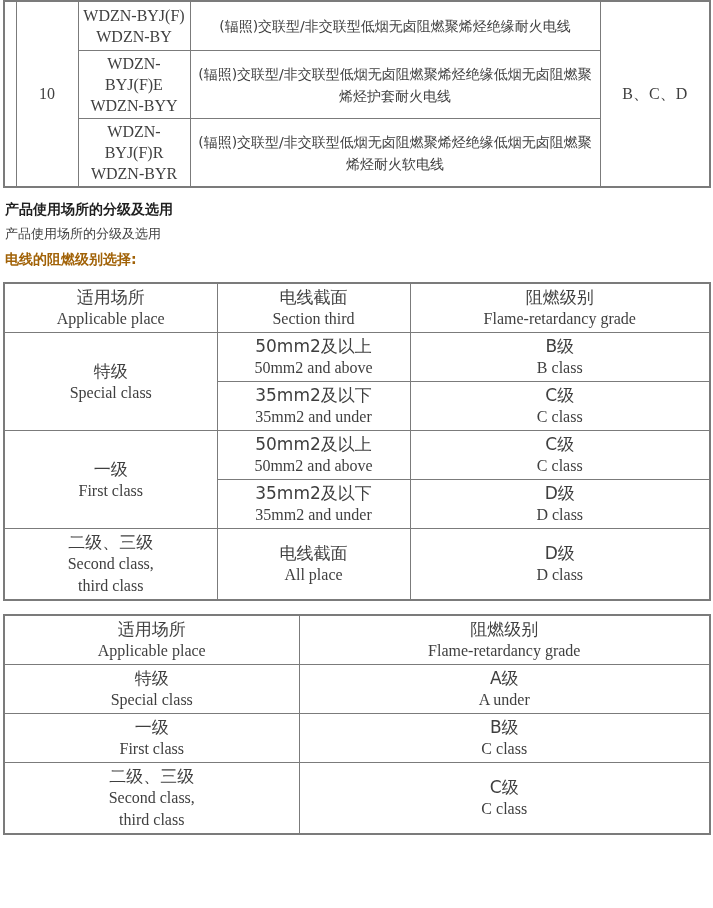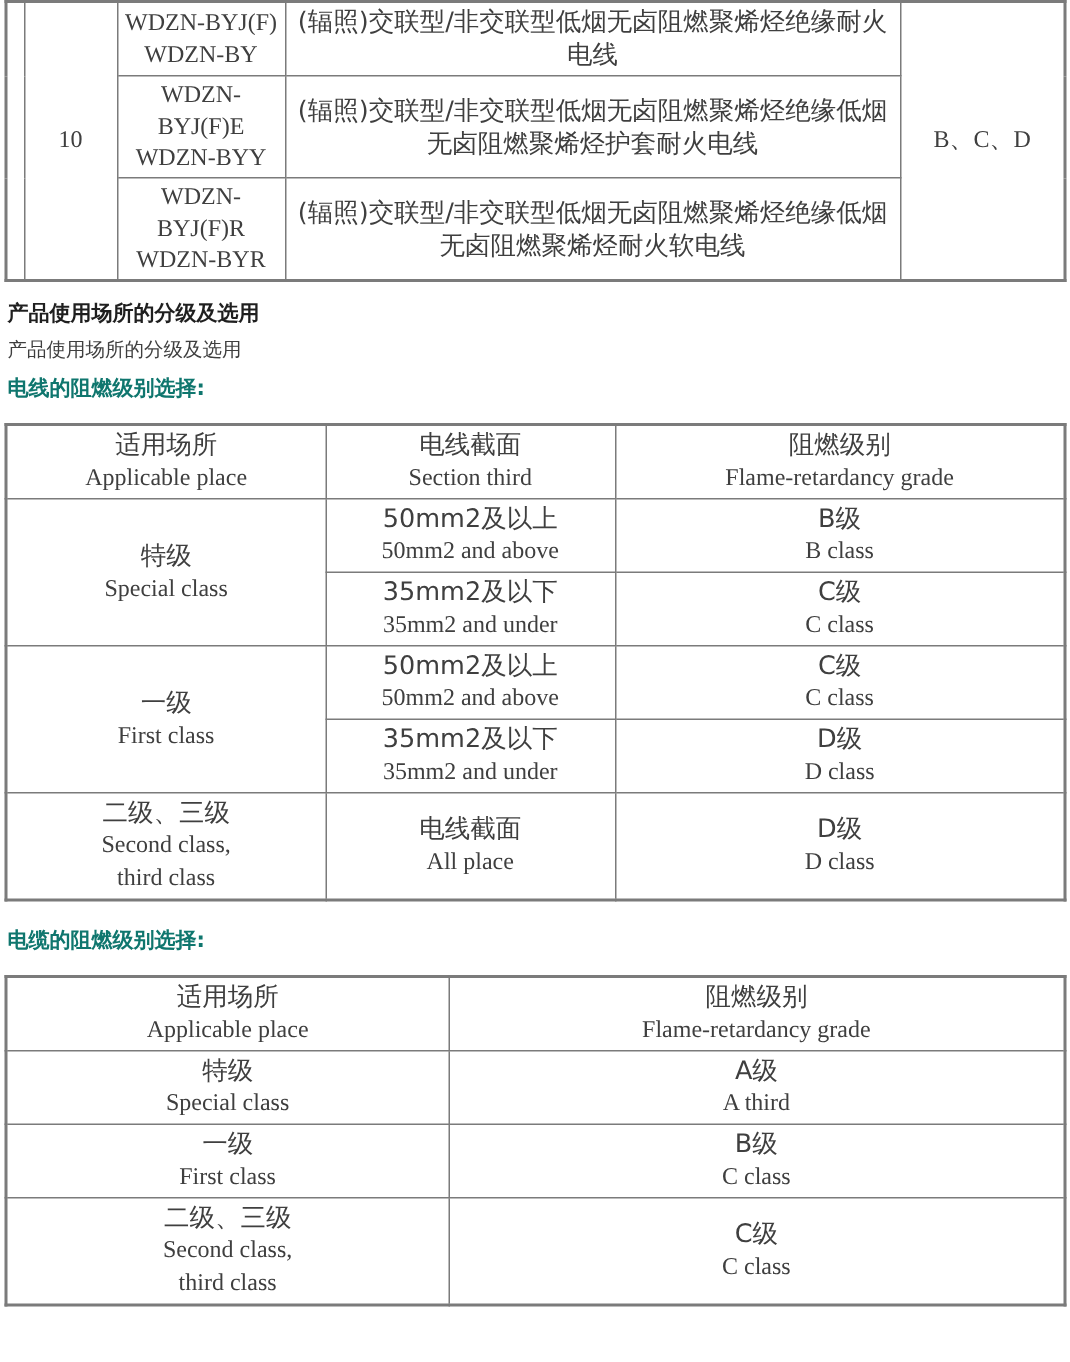--- a/index.html
+++ b/index.html
@@ -31,40 +31,40 @@
   .en, .mono {
     font-family: Liberation Serif, serif;
     font-size: 16px;
     line-height: 22px;
   }
 
   
   .t-top { margin-top: 0; }
   .t-top td { height: 44px; }
   .t-top .model div { line-height: 21px; }
-  .t-top .desc { font-size: 17px; line-height: 22px; }
+  .t-top .desc { font-size: 14px; line-height: 22px; }
 
   
   .h-bold {
     font-size: 14px;
     font-weight: bold;
     color: #1f1f1f;
     line-height: 20px;
     margin: 11px 0 0 2px;
   }
   .body-text { margin: 3px 0 0 2px; }
   .body-text p {
     margin: 0;
     font-size: 13px;
     line-height: 23px;
   }
   .h-bold2 {
     font-size: 14px;
     font-weight: bold;
-    color: #0f766e;
+    color: #a16207;
     line-height: 20px;
     margin: 4px 0 0 2px;
   }
 
   .t-wire { margin-top: 13px; }
   .t-wire .hdr td { height: 40px; }
   .t-wire .sub td { height: 42px; }
   .t-wire .last td { height: 62px; }
 
   .t-cable { margin-top: 13px; }
@@ -199,21 +199,20 @@
         <div class="en">All place</div>
       </td>
       <td>
         <div class="zh">D级</div>
         <div class="en">D class</div>
       </td>
     </tr>
   </tbody>
     </table>
 
-  <div class="h-bold2" style="margin-top:16px">电缆的阻燃级别选择:</div>
 
   <table class="t-cable">
     <colgroup>
       <col style="width:295px">
         <col>
     </colgroup>
     <tbody>
         <tr class="hdr">
       <td>
         <div class="zh">适用场所</div>
@@ -224,21 +223,21 @@
         <div class="en">Flame-retardancy grade</div>
       </td>
     </tr>
     <tr class="row">
       <td>
         <div class="zh">特级</div>
         <div class="en">Special class</div>
       </td>
       <td>
         <div class="zh">A级</div>
-        <div class="en">A third</div>
+        <div class="en">A under</div>
       </td>
     </tr>
     <tr class="row">
       <td>
         <div class="zh">一级</div>
         <div class="en">First class</div>
       </td>
       <td>
         <div class="zh">B级</div>
         <div class="en">C class</div>

